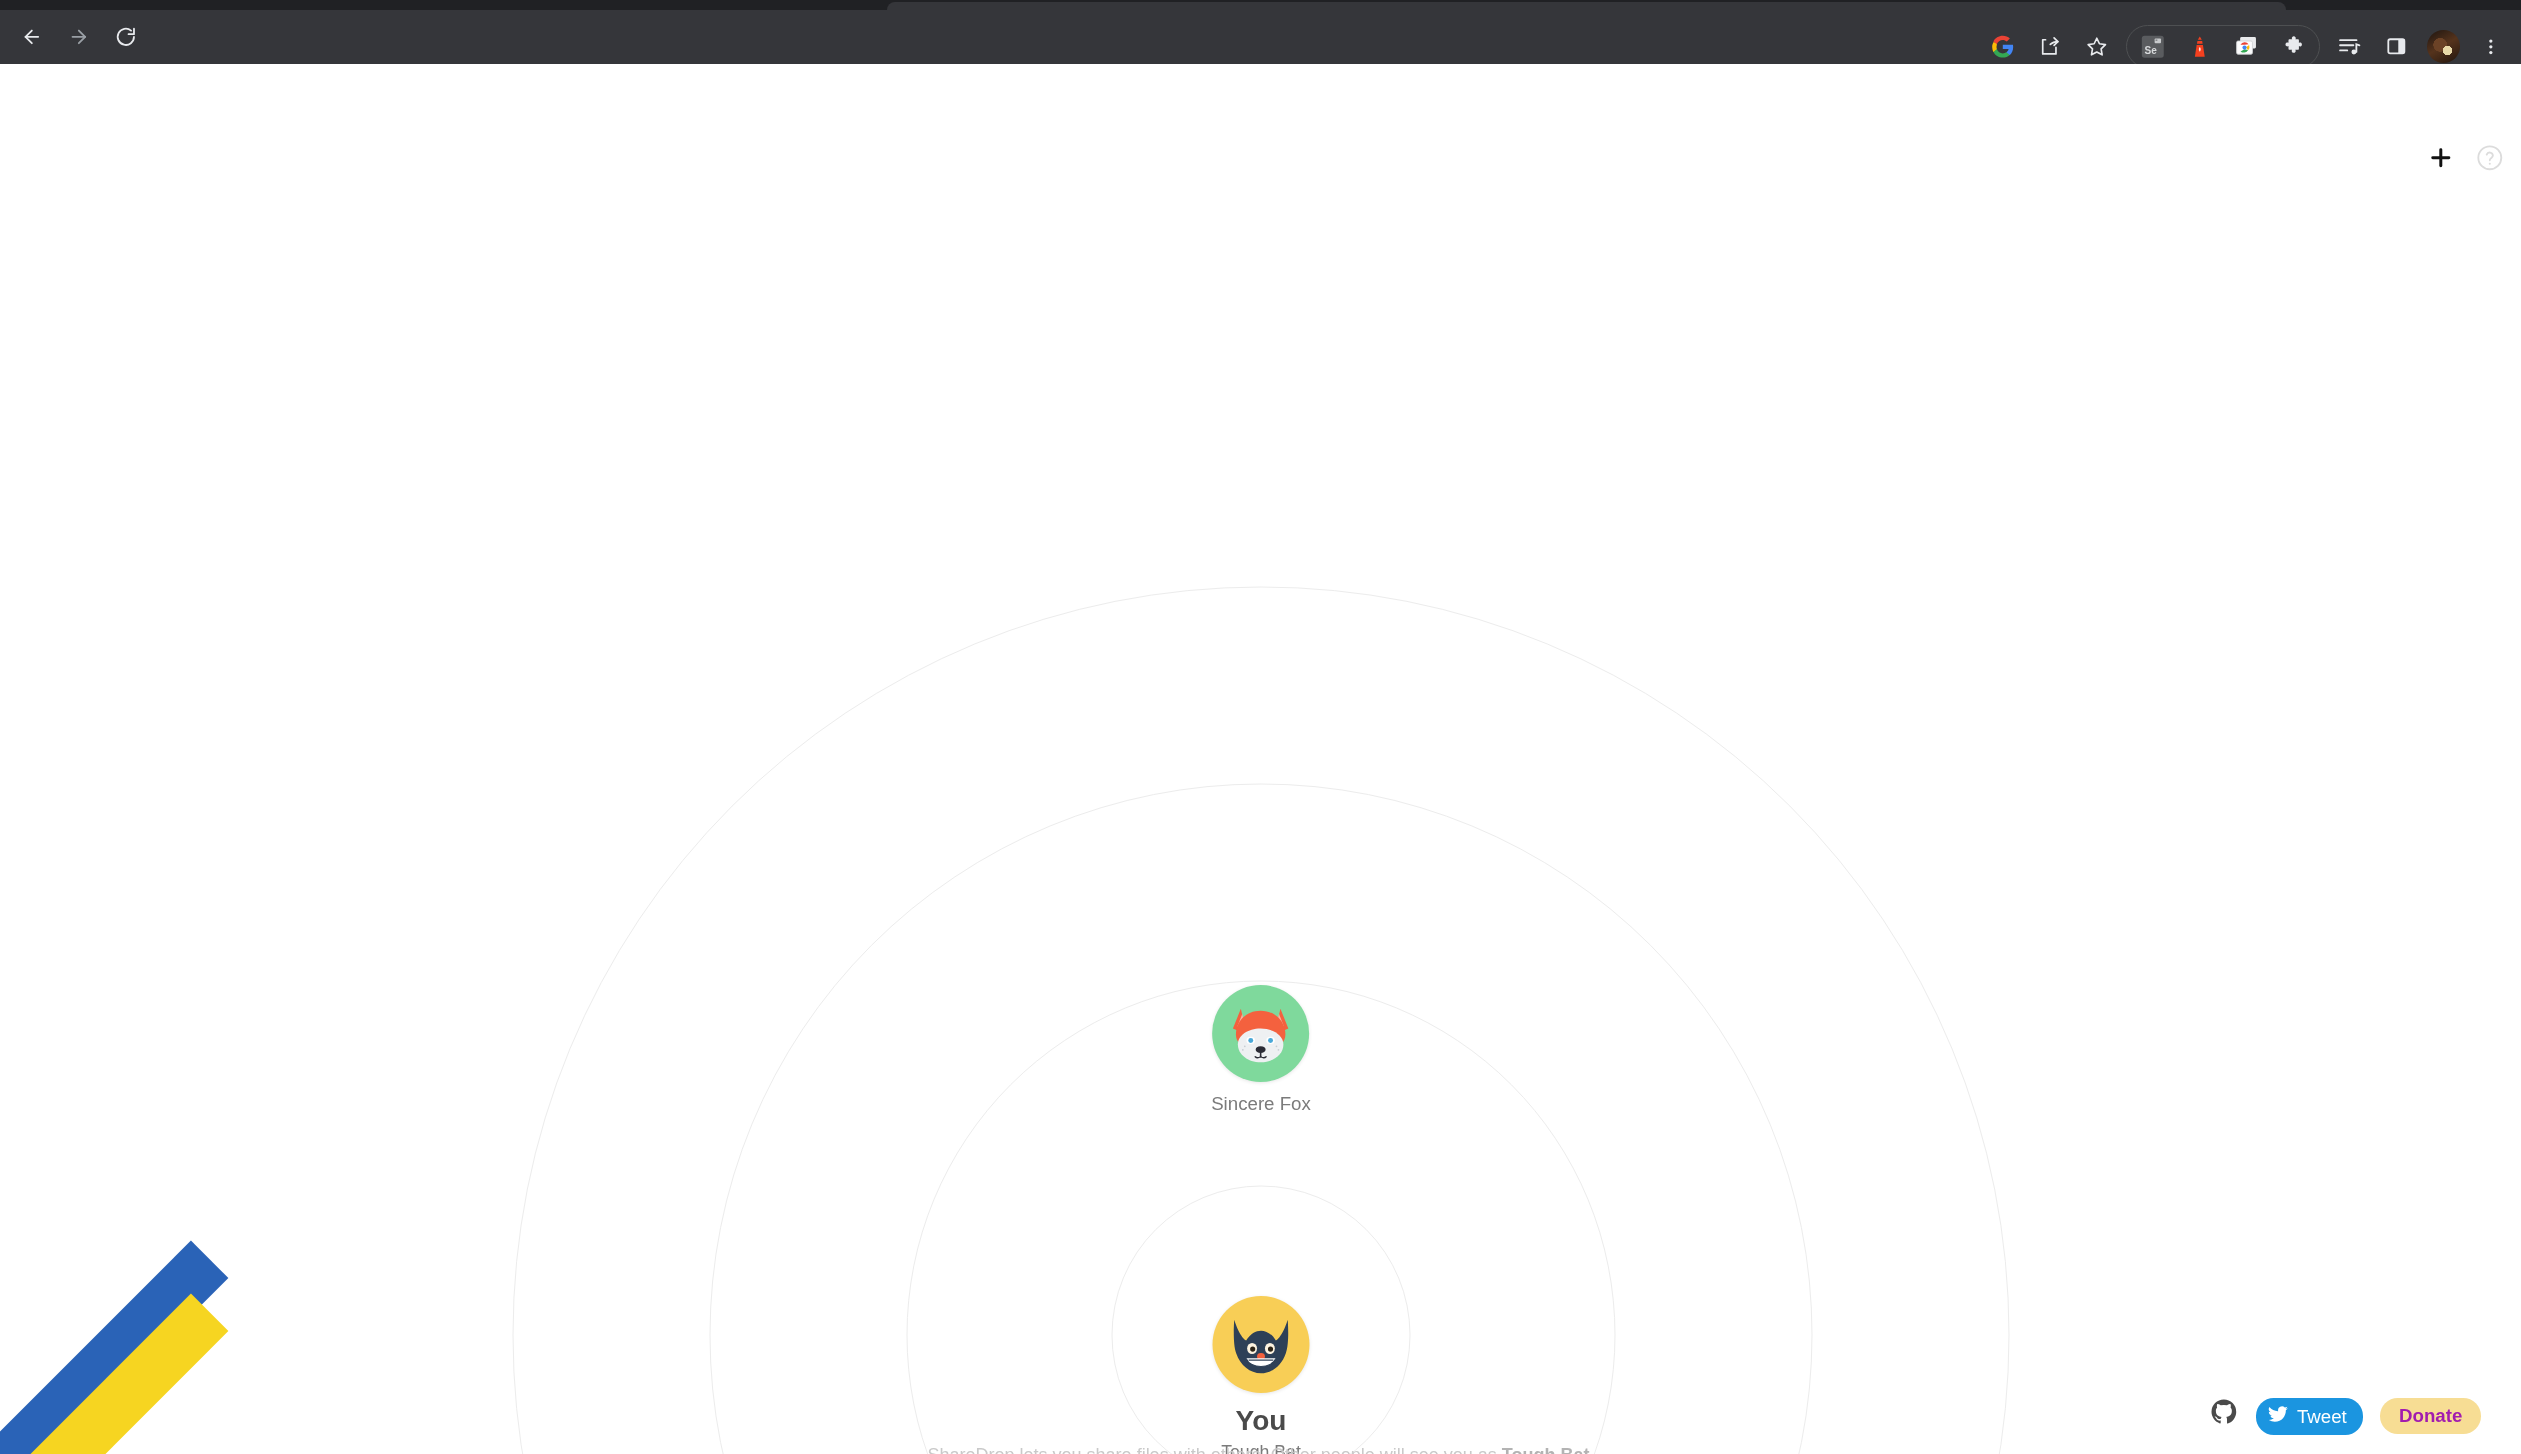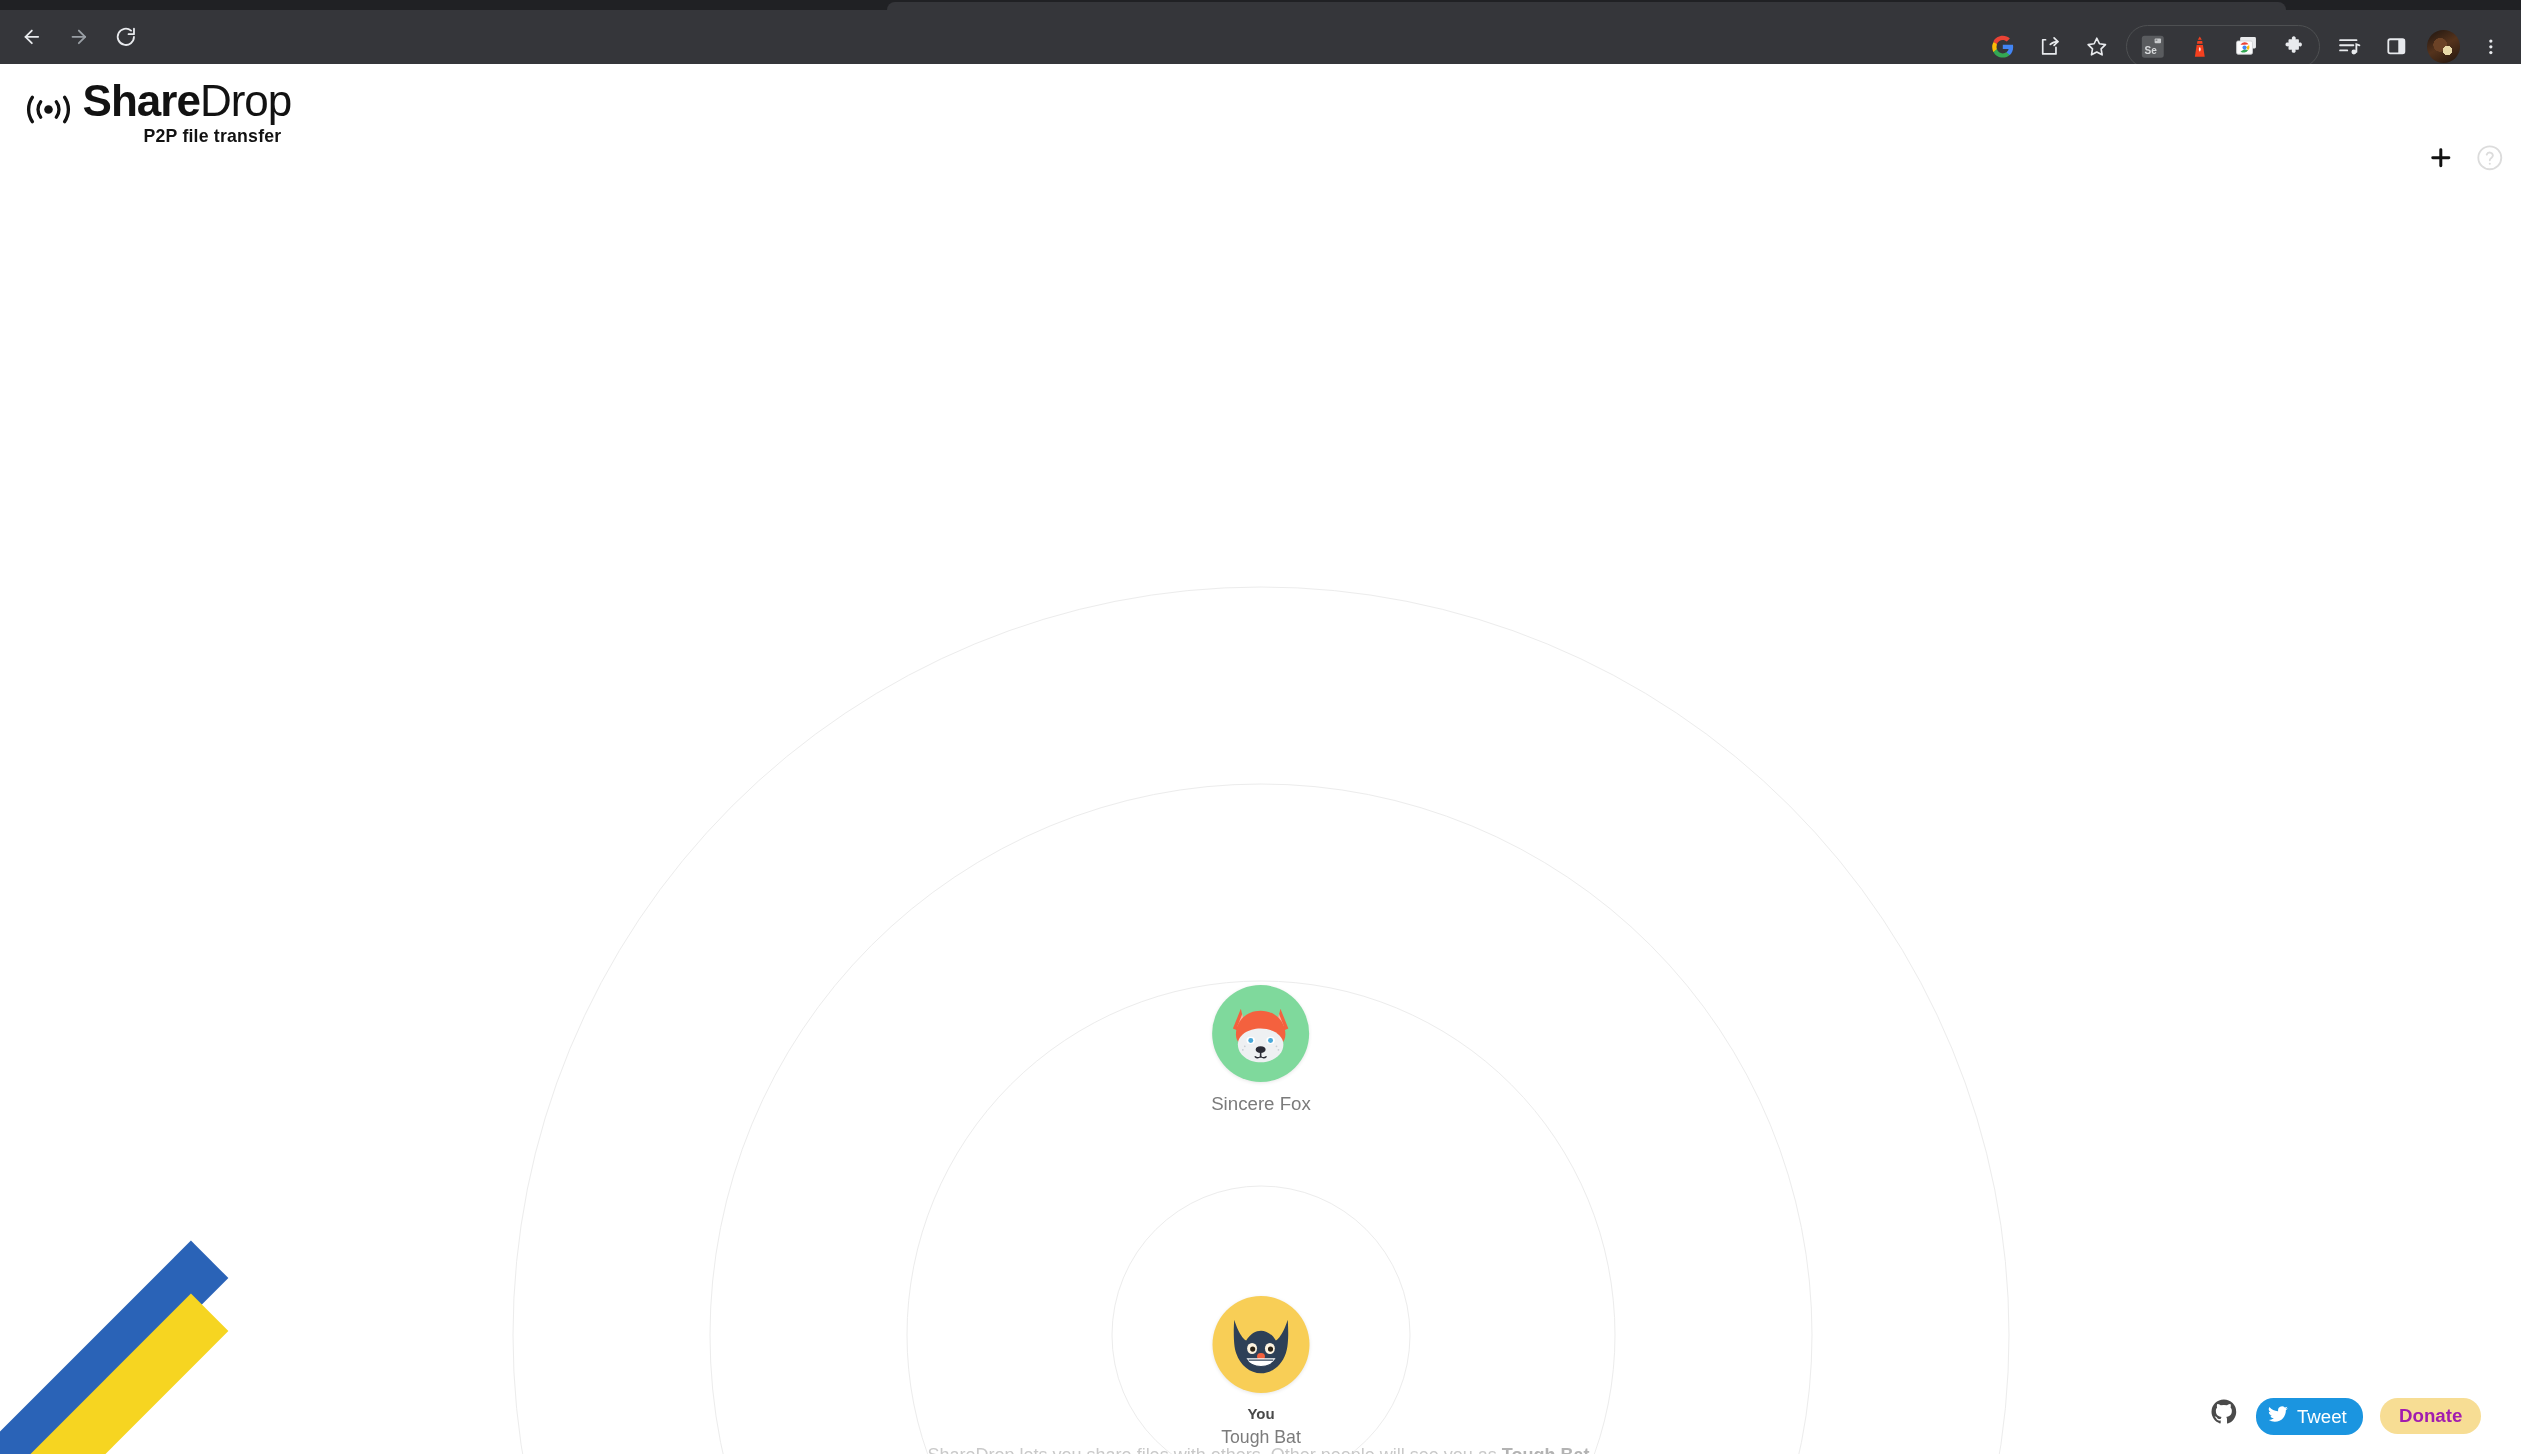--- a/index.html
+++ b/index.html
@@ -172,21 +172,21 @@
     position: relative;
     overflow: hidden;
   }
   .peer-name {
     font-size: 18.7px;
     color: #7b7b7b;
     margin-top: 10.8px;
     white-space: nowrap;
   }
   .peer-you-label {
-    font-size: 15px;
+    font-size: 28px;
     font-weight: 700;
     color: #4a4a4a;
     margin-top: 11.8px;
     white-space: nowrap;
   }
   .peer-you-sub {
     font-size: 17.7px;
     color: #7b7b7b;
     margin-top: 4.9px;
     white-space: nowrap;
@@ -379,37 +379,20 @@
 <div id="page">
 
   <div id="radar">
     <div class="ring" style="width:299px;height:299px;"></div>
     <div class="ring" style="width:709px;height:709px;"></div>
     <div class="ring" style="width:1103px;height:1103px;"></div>
     <div class="ring" style="width:1497px;height:1497px;"></div>
   </div>
 
   <div id="app-header">
-    <div id="logo-block">
-      <span id="logo-waves">
-        <svg width="57" height="39" viewBox="0 0 58 40">
-          <g fill="none" stroke="#121212" stroke-width="3.4" stroke-linecap="round">
-            <path d="M12.5 7.5a22 22 0 0 0 0 25"></path>
-            <path d="M21 12a13 13 0 0 0 0 16"></path>
-            <path d="M45.5 7.5a22 22 0 0 1 0 25"></path>
-            <path d="M37 12a13 13 0 0 1 0 16"></path>
-          </g>
-          <circle cx="29" cy="20" r="4.4" fill="#121212"></circle>
-        </svg>
-      </span>
-      <span id="logo-text-wrap">
-        <span id="logo-wordmark"><span class="bold">Share</span><span class="light">Drop</span></span>
-        <span id="logo-tagline">P2P file transfer</span>
-      </span>
-    </div>
 
     <div id="header-actions">
       <div id="plus-button">
         <svg width="27.6" height="27.6" viewBox="0 0 24 24" fill="none" stroke="#111111" stroke-width="2.6" stroke-linecap="round">
           <path d="M12 5v14"></path>
             <path d="M5 12h14"></path>
         </svg>
       </div>
       <div id="help-button">
         <svg width="27.6" height="27.6" viewBox="0 0 24 24" fill="none" stroke="#dcdcdc" stroke-width="1.6">

